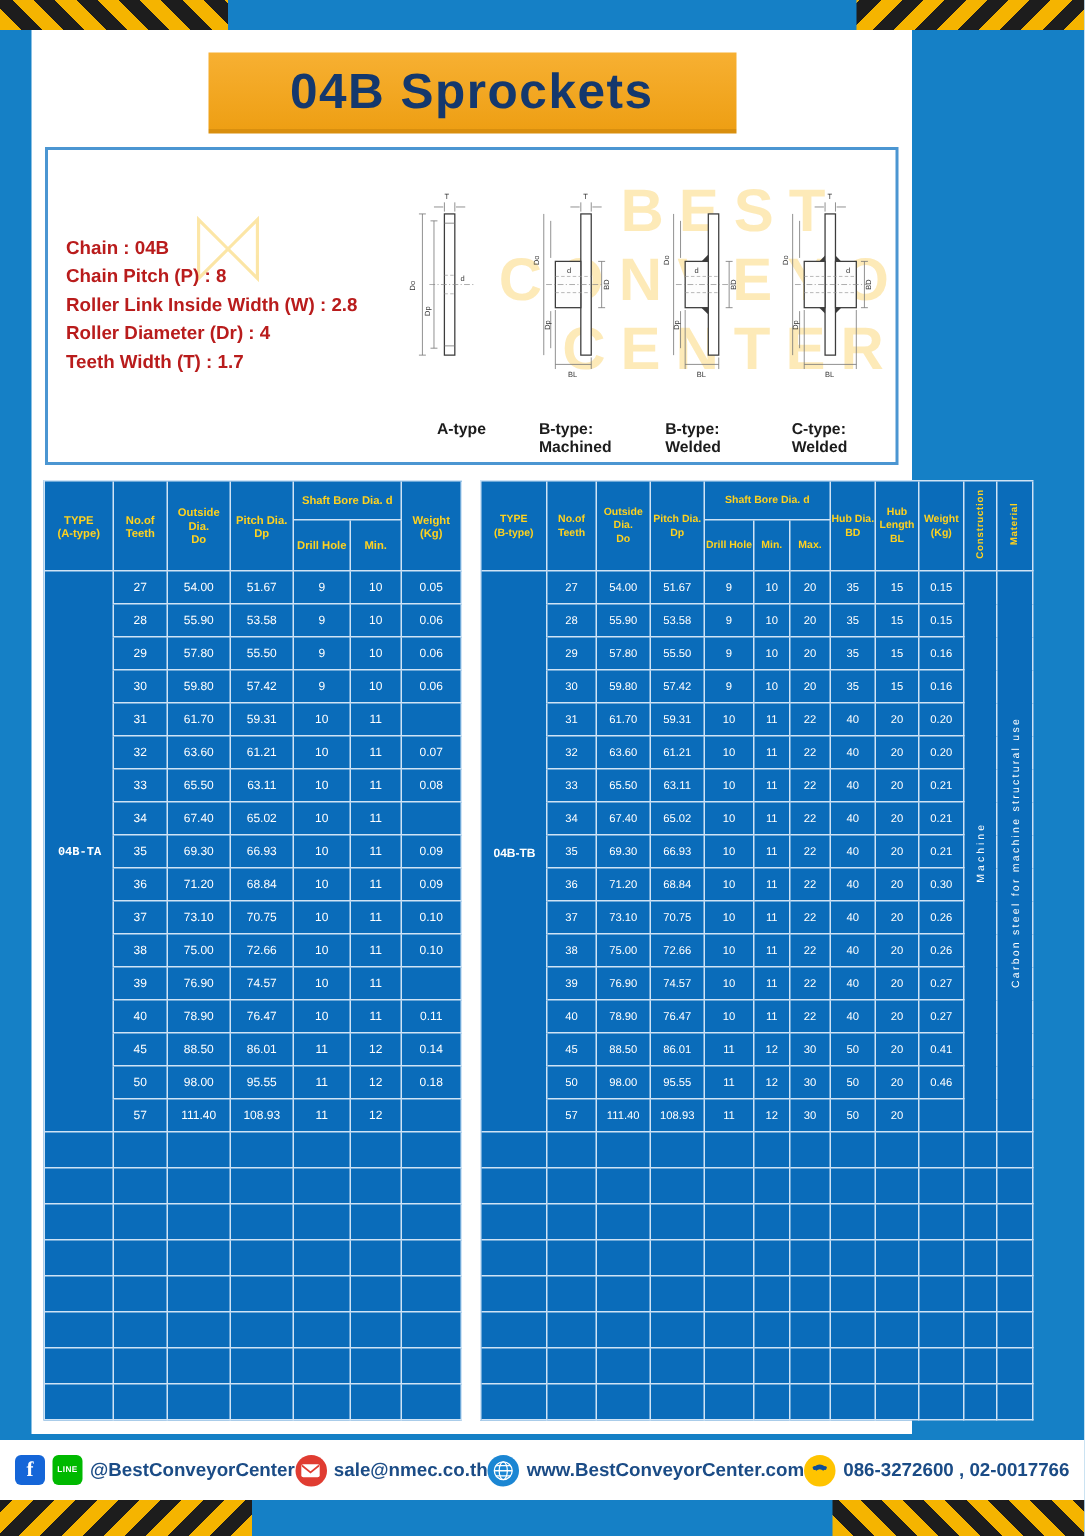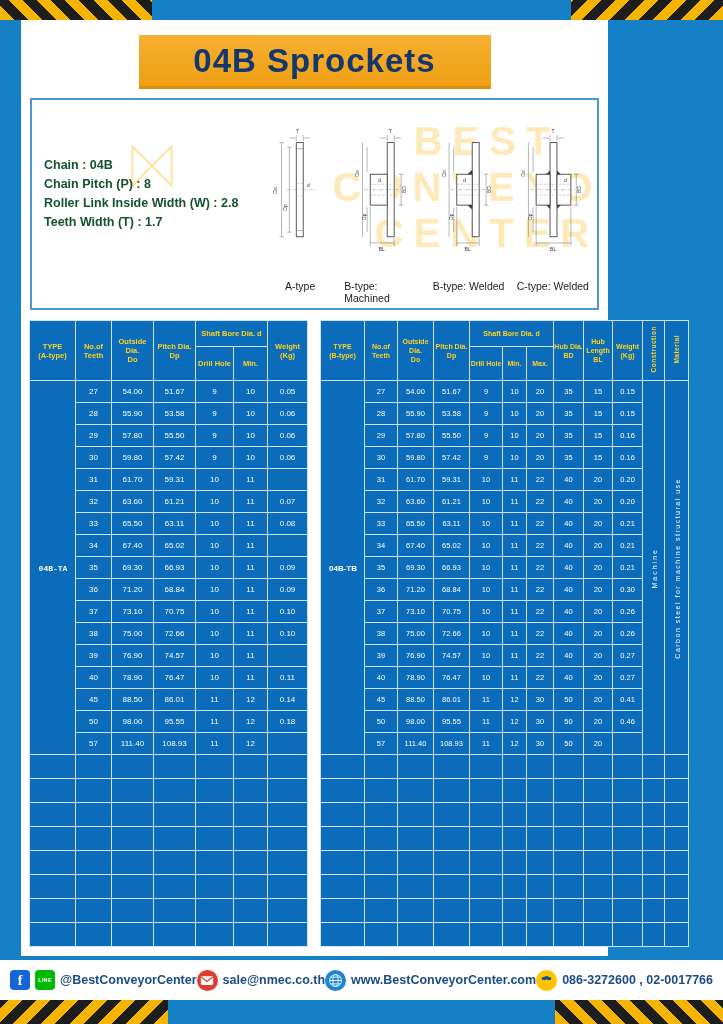--- a/index.html
+++ b/index.html
@@ -26,30 +26,30 @@
 
   
   .content{position:absolute;left:21px;top:20px;width:587px;height:936px;background:#fff;}
 
   .title-banner{width:352px;height:54px;margin:15px auto 0;background:linear-gradient(#f7b032,#ee9f14);
     border-bottom:3px solid #d98f0e;display:flex;align-items:center;justify-content:center;}
   .title-banner span{font-size:33px;font-weight:bold;color:var(--navy);letter-spacing:1px;}
 
   .spec-panel{position:relative;margin:9px 9px 0;height:212px;border:2px solid #4b96d2;background:#fff;overflow:hidden;}
   .spec-lines{position:absolute;left:12px;top:56px;z-index:2;}
-  .spec-lines div{font-size:12.5px;font-weight:bold;color:#14532d;line-height:19px;white-space:nowrap;}
+  .spec-lines div{font-size:12.5px;font-weight:bold;color:#b91c1c;line-height:19px;white-space:nowrap;}
 
   .watermark{position:absolute;left:235px;top:18px;width:440px;text-align:center;z-index:0;}
   .watermark div{font-size:40px;line-height:46px;font-weight:bold;letter-spacing:10px;color:rgba(247,181,0,0.28);}
   .wm-logo{position:absolute;left:92px;top:38px;width:56px;height:56px;opacity:.35;}
 
   .drawings{position:absolute;left:228px;top:4px;right:4px;bottom:2px;display:flex;gap:4px;z-index:1;}
   .fig{flex:1;display:flex;flex-direction:column;align-items:center;}
   .fig svg{width:100%;height:176px;}
-  .caption{font-size:10.5px;font-weight:normal;color:#1c1c1c;padding-bottom:2px;}
+  .caption{font-size:10.5px;font-weight:bold;color:#1c1c1c;padding-bottom:2px;margin-left:15px;}
   .part{fill:#fff;stroke:#3c3c3c;stroke-width:1.1;}
   .hub{fill:#fdfdfd;stroke:#3c3c3c;stroke-width:1.1;}
   .dim{stroke:#777;stroke-width:.7;}
   .cl{stroke:#8a8a8a;stroke-width:.6;stroke-dasharray:5 2 1 2;}
   .bore{stroke:#9a9a9a;stroke-width:.6;stroke-dasharray:3 2;}
   .lbl{font-size:6.5px;fill:#333;font-family:"Liberation Sans",sans-serif;}
   .weld{fill:#3c3c3c;}
 
   
   .tables{display:flex;gap:12px;margin:10px 0 0 8px;}
@@ -125,20 +125,21 @@
       </div>
       <svg class="wm-logo" viewBox="0 0 40 40">
         <path d="M20 20 L6 6 L6 34 Z" fill="none" stroke="#f6b700" stroke-width="1.5"></path>
         <path d="M20 20 L34 6 L34 34 Z" fill="none" stroke="#f6b700" stroke-width="1.5"></path>
       </svg>
 
       <div class="spec-lines">
         <div>Chain : 04B</div>
         <div>Chain Pitch (P) : 8</div>
         <div>Roller Link Inside Width (W) : 2.8</div>
+        <div>Roller Diameter (Dr) : 4</div>
         <div>Teeth Width (T) : 1.7</div>
       </div>
 
       <div class="drawings">
 
         <div class="fig">
           <svg viewBox="0 0 104 176">
             <text class="lbl" x="49" y="11" text-anchor="middle">T</text>
             <line class="dim" x1="47" y1="14" x2="47" y2="22"></line>
               <line class="dim" x1="56" y1="14" x2="56" y2="22"></line>

